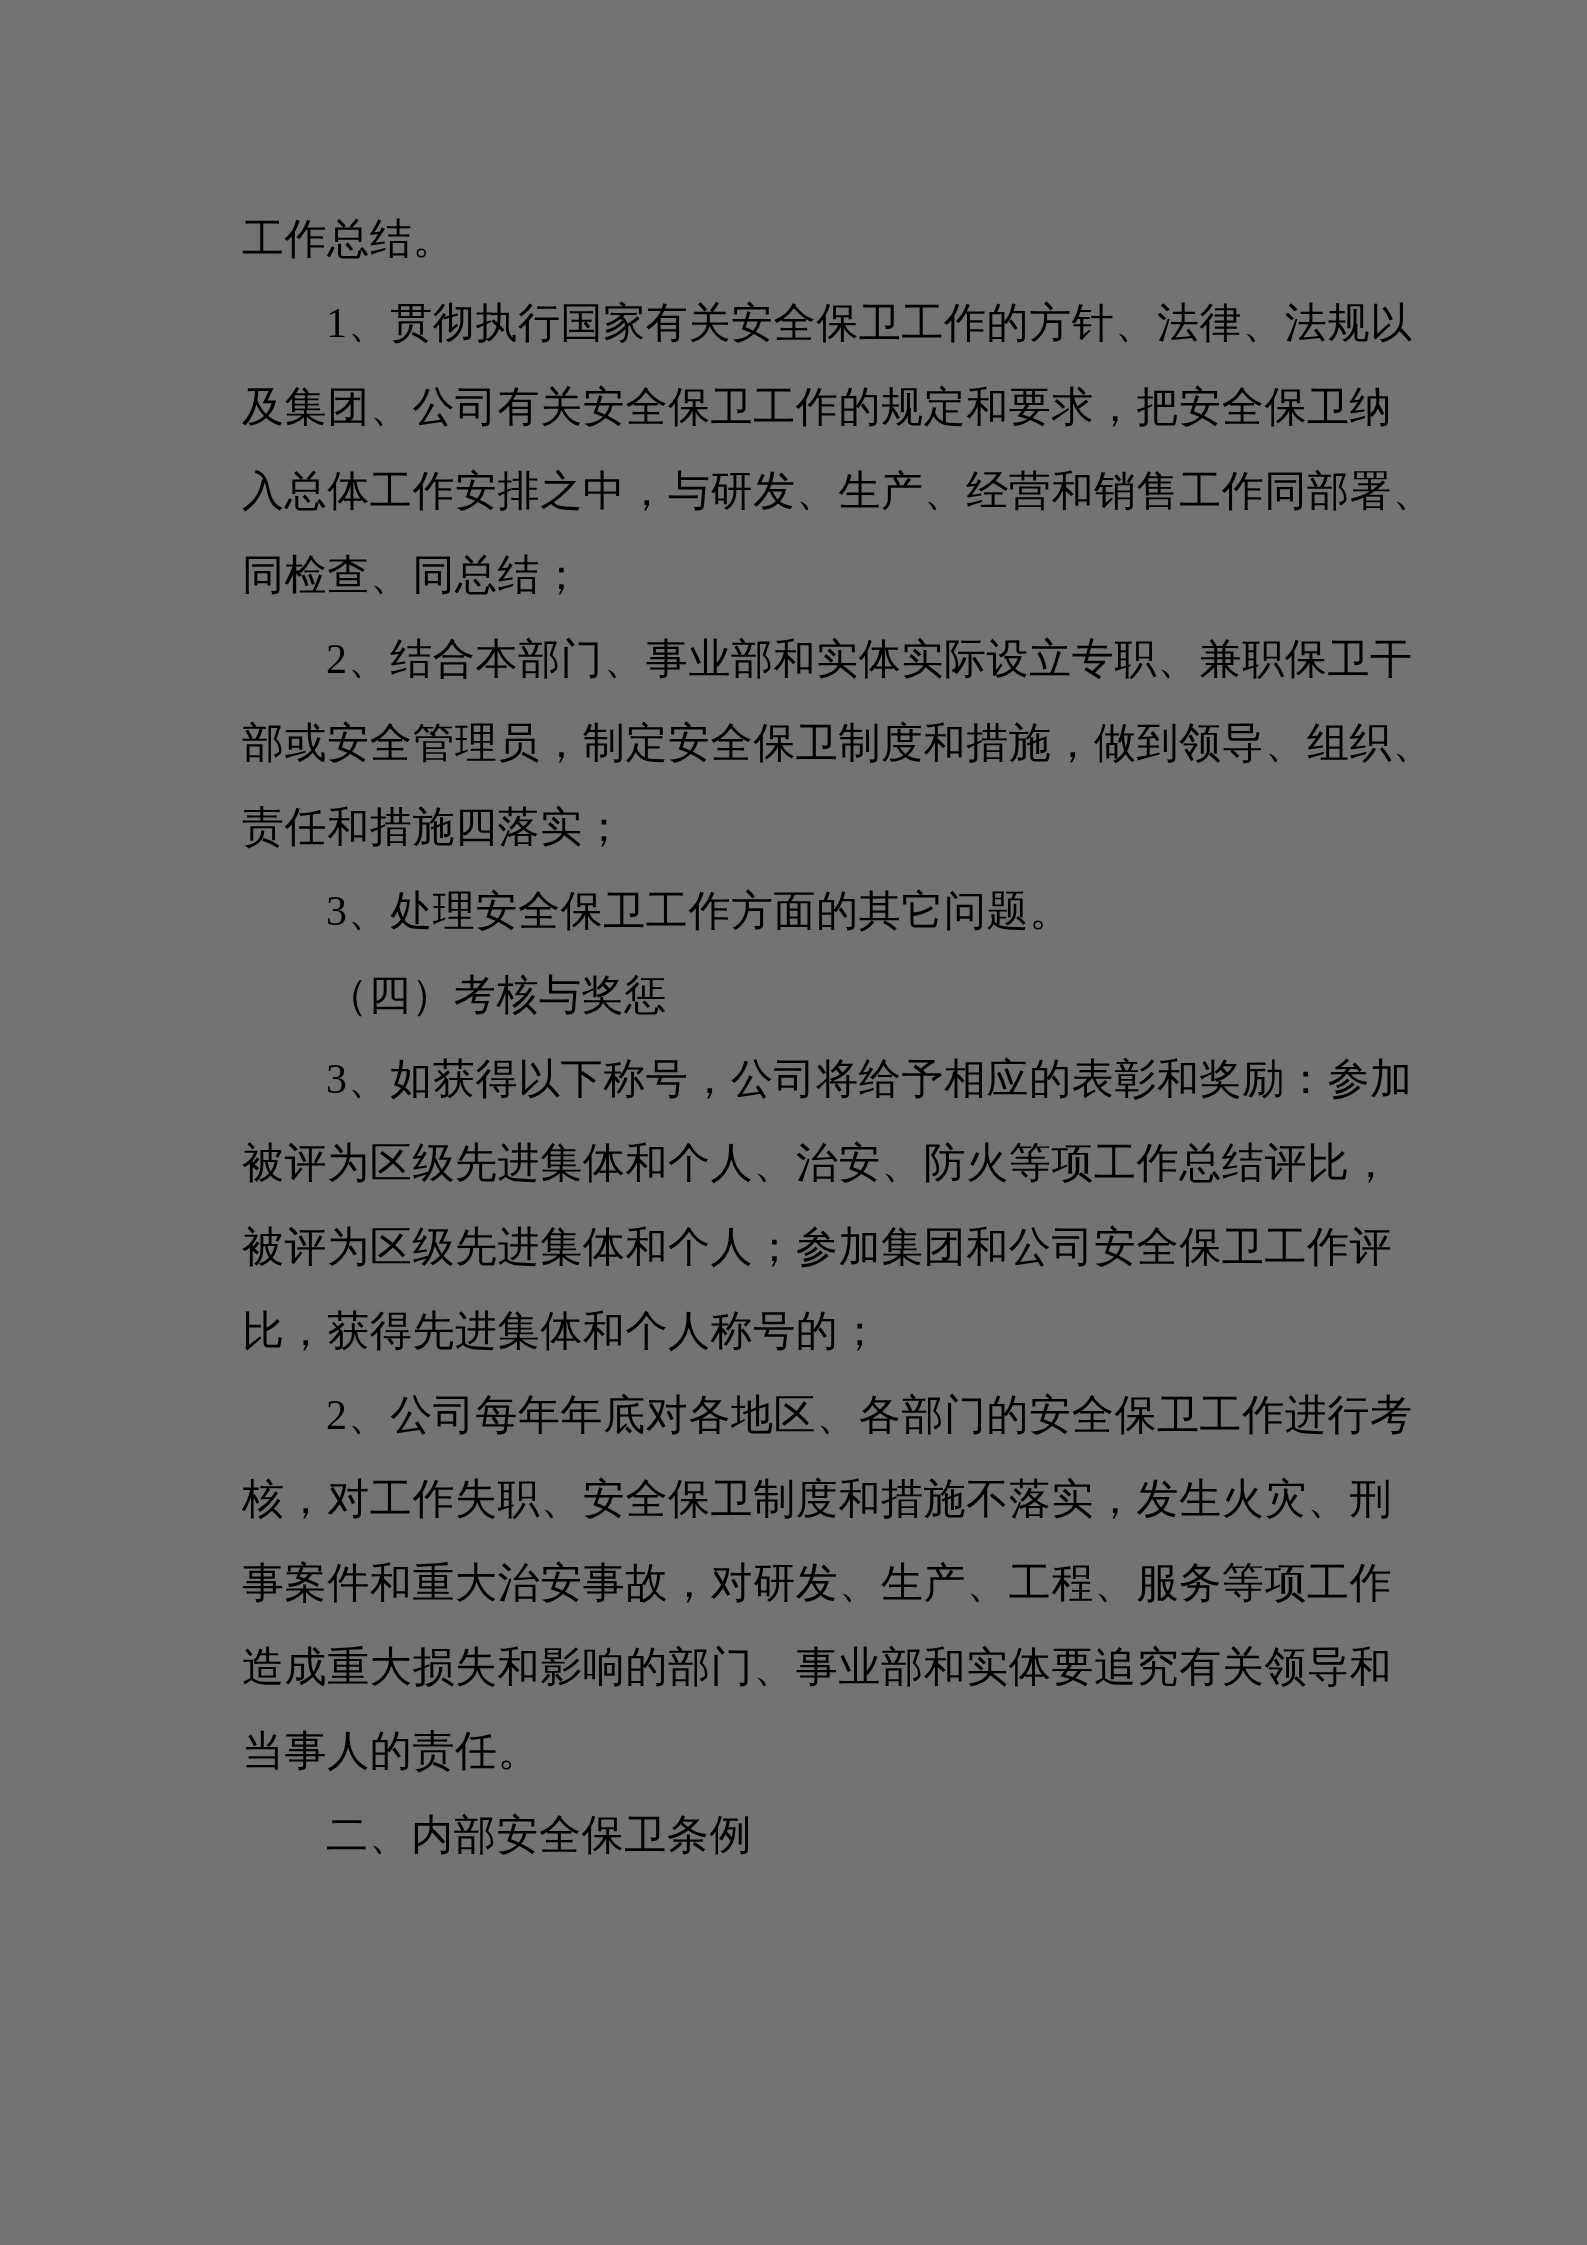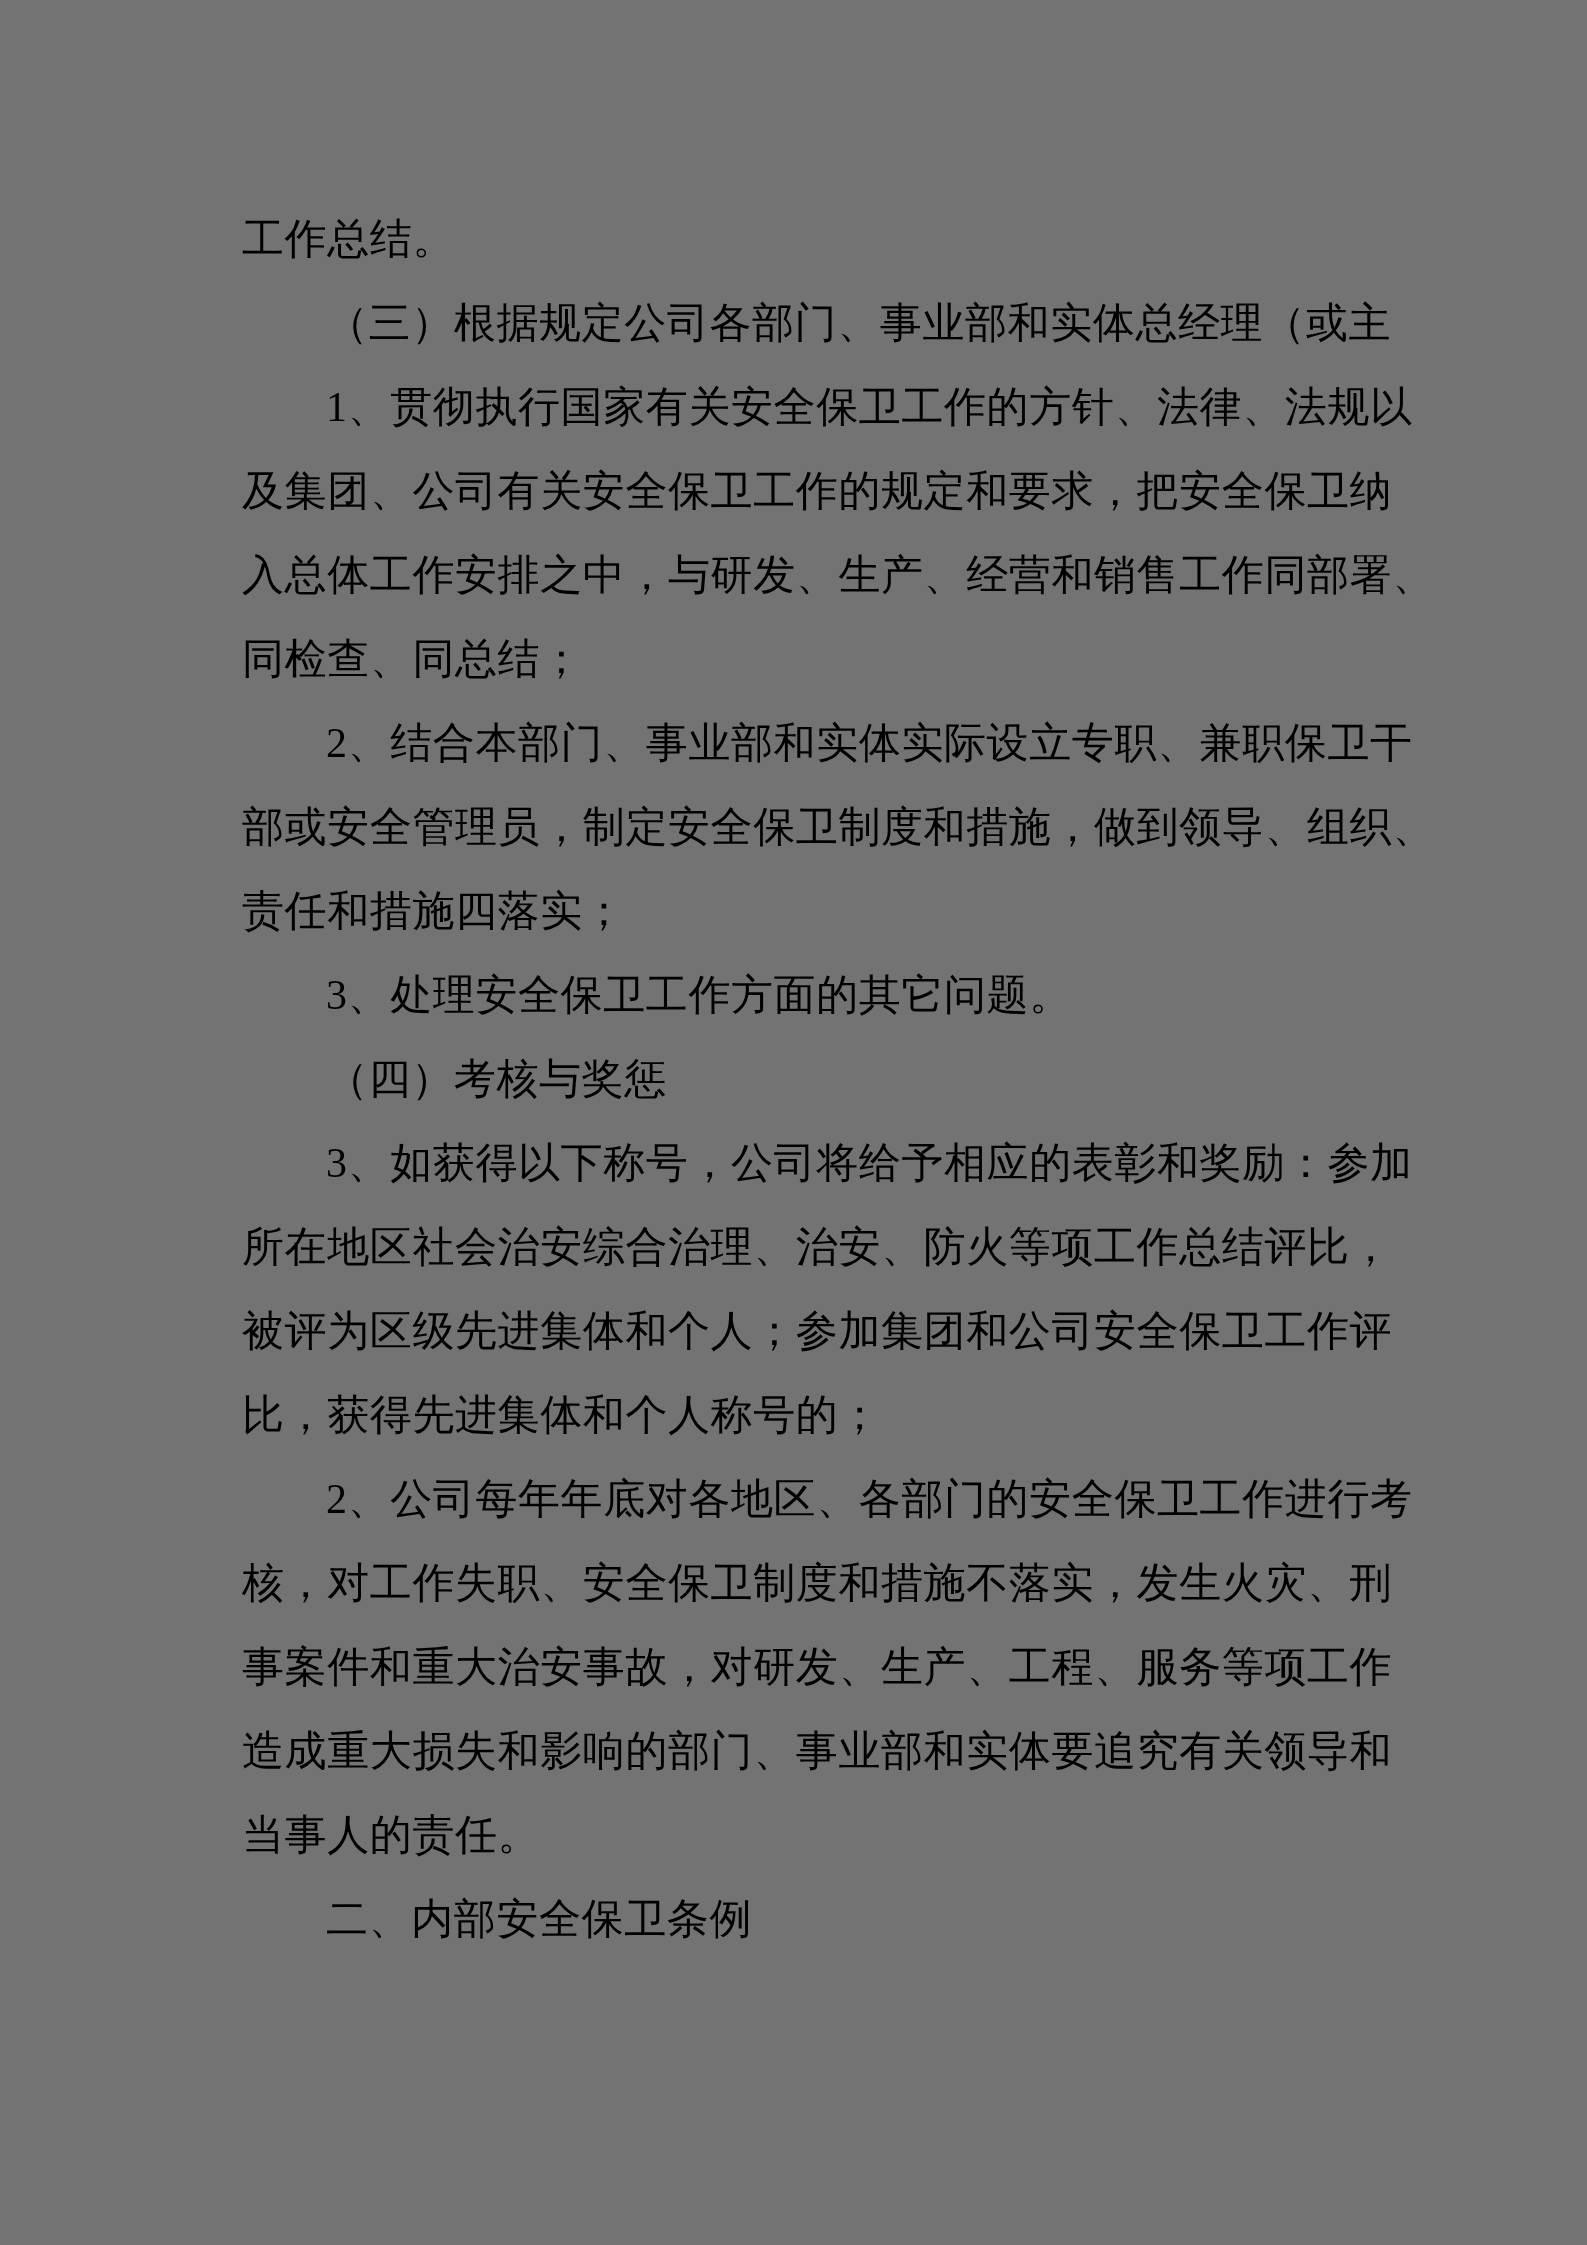--- a/index.html
+++ b/index.html
@@ -32,32 +32,31 @@
   .line.indent {
     text-indent: 2em;
   }
 </style>
 </head>
 <body>
 
 <div class="page">
   <div class="text-block" id="text-block">
       <div class="line">工作总结。</div>
-      <div class="line indent">（三）根据规定公司各部门、事业部和实体总经理（或主</div>
       <div class="line indent">1、贯彻执行国家有关安全保卫工作的方针、法律、法规以</div>
       <div class="line">及集团、公司有关安全保卫工作的规定和要求，把安全保卫纳</div>
       <div class="line">入总体工作安排之中，与研发、生产、经营和销售工作同部署、</div>
       <div class="line">同检查、同总结；</div>
       <div class="line indent">2、结合本部门、事业部和实体实际设立专职、兼职保卫干</div>
       <div class="line">部或安全管理员，制定安全保卫制度和措施，做到领导、组织、</div>
       <div class="line">责任和措施四落实；</div>
       <div class="line indent">3、处理安全保卫工作方面的其它问题。</div>
       <div class="line indent">（四）考核与奖惩</div>
       <div class="line indent">3、如获得以下称号，公司将给予相应的表彰和奖励：参加</div>
-      <div class="line">所在地区社会治安综合治理、治安、防火等项工作总结评比，</div>
+      <div class="line">被评为区级先进集体和个人、治安、防火等项工作总结评比，</div>
       <div class="line">被评为区级先进集体和个人；参加集团和公司安全保卫工作评</div>
       <div class="line">比，获得先进集体和个人称号的；</div>
       <div class="line indent">2、公司每年年底对各地区、各部门的安全保卫工作进行考</div>
       <div class="line">核，对工作失职、安全保卫制度和措施不落实，发生火灾、刑</div>
       <div class="line">事案件和重大治安事故，对研发、生产、工程、服务等项工作</div>
       <div class="line">造成重大损失和影响的部门、事业部和实体要追究有关领导和</div>
       <div class="line">当事人的责任。</div>
       <div class="line indent">二、内部安全保卫条例</div>
     </div>
 </div>

